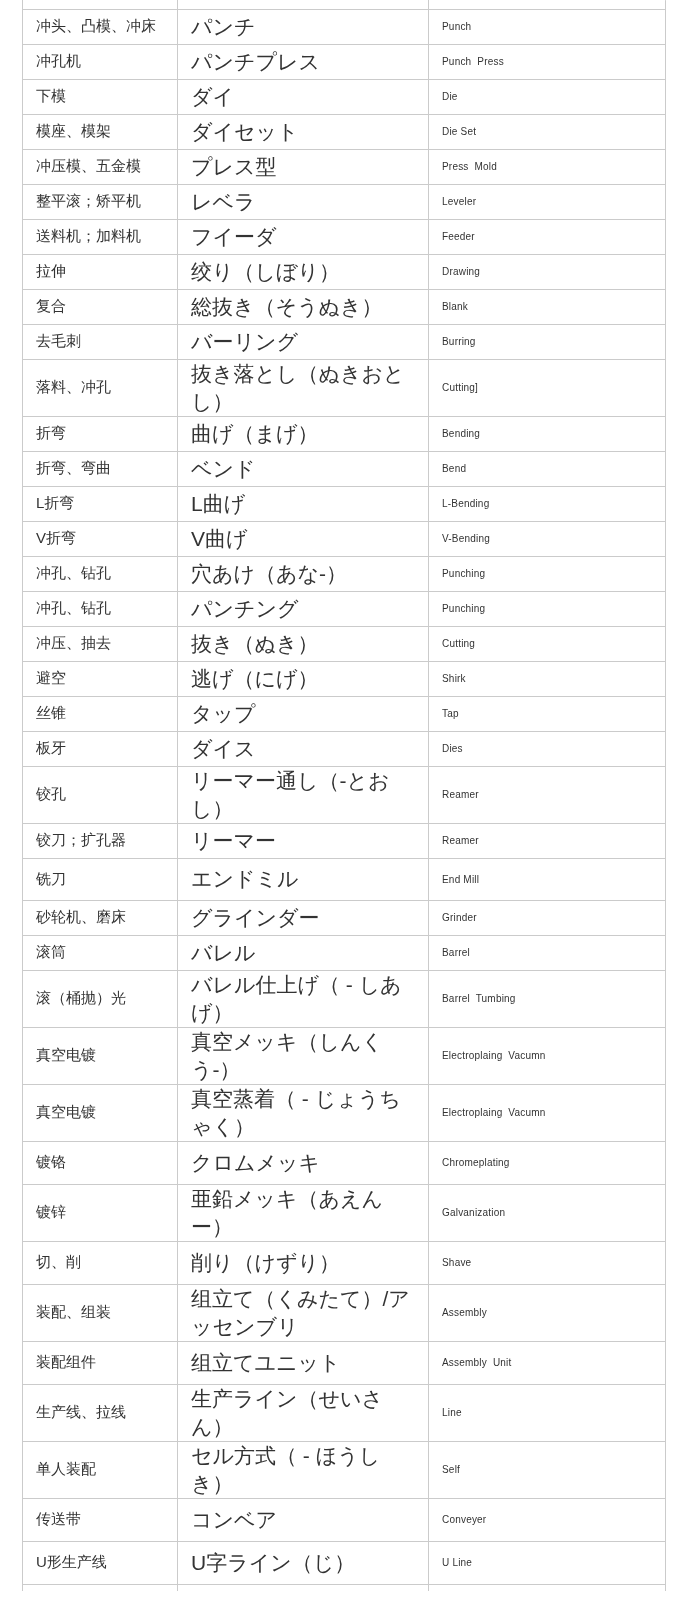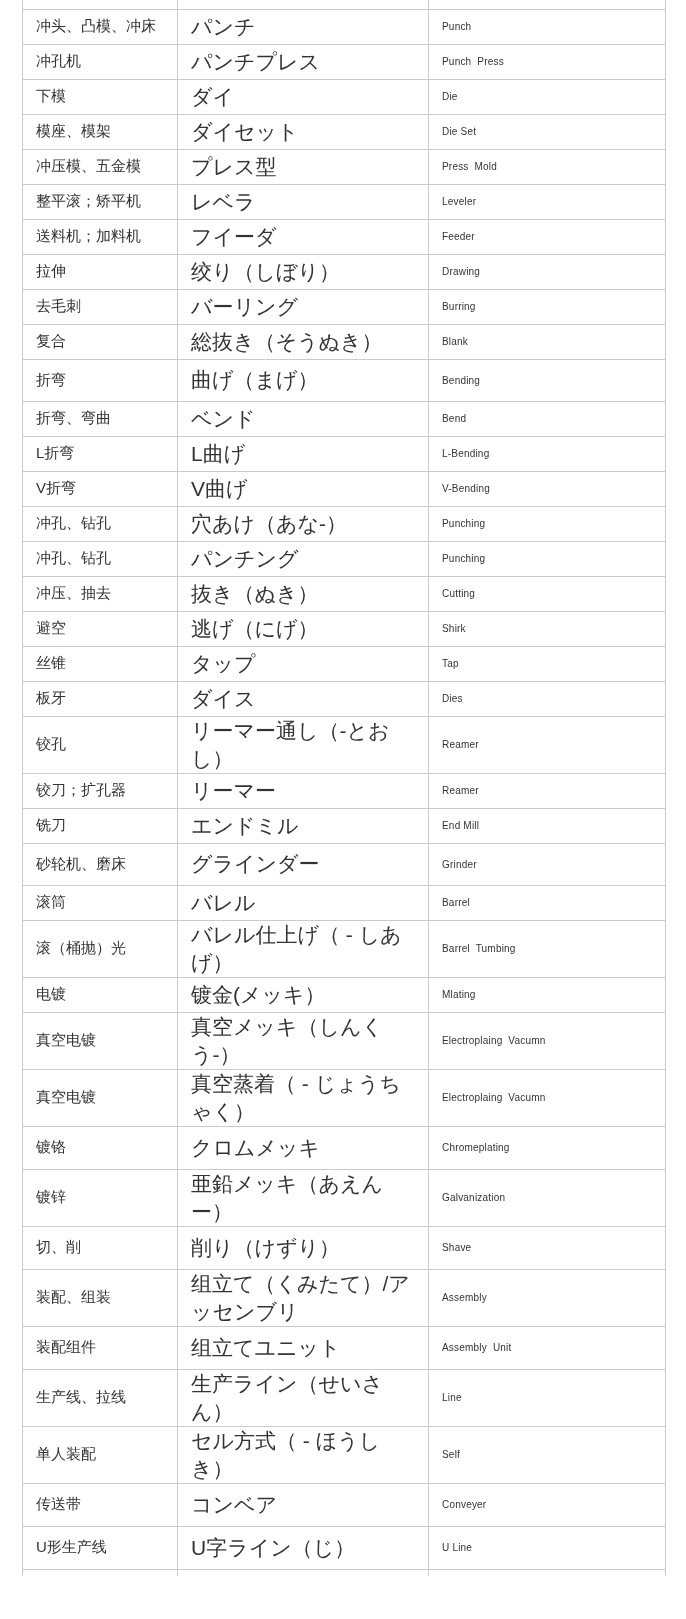--- a/index.html
+++ b/index.html
@@ -99,28 +99,33 @@
           <td class="col-cn">送料机；加料机</td>
           <td class="col-jp">フイーダ</td>
           <td class="col-en">Feeder</td>
         </tr>
         <tr>
           <td class="col-cn">拉伸</td>
           <td class="col-jp">绞り（しぼり）</td>
           <td class="col-en">Drawing</td>
         </tr>
         <tr>
+          <td class="col-cn">复合</td>
+          <td class="col-jp">総抜き（そうぬき）</td>
+          <td class="col-en">Blank</td>
+        </tr>
+        <tr>
           <td class="col-cn">去毛刺</td>
           <td class="col-jp">バーリング</td>
           <td class="col-en">Burring</td>
         </tr>
         <tr>
-          <td class="col-cn">复合</td>
-          <td class="col-jp">総抜き（そうぬき）</td>
-          <td class="col-en">Blank</td>
+          <td class="col-cn">落料、冲孔</td>
+          <td class="col-jp">抜き落とし（ぬきおとし）</td>
+          <td class="col-en">Cutting]</td>
         </tr>
         <tr>
           <td class="col-cn">折弯</td>
           <td class="col-jp">曲げ（まげ）</td>
           <td class="col-en">Bending</td>
         </tr>
         <tr>
           <td class="col-cn">折弯、弯曲</td>
           <td class="col-jp">ベンド</td>
           <td class="col-en">Bend</td>
@@ -187,25 +192,20 @@
         </tr>
         <tr>
           <td class="col-cn">滚筒</td>
           <td class="col-jp">バレル</td>
           <td class="col-en">Barrel</td>
         </tr>
         <tr>
           <td class="col-cn">滚（桶抛）光</td>
           <td class="col-jp">バレル仕上げ（ - しあげ）</td>
           <td class="col-en">Barrel  Tumbing</td>
-        </tr>
-        <tr>
-          <td class="col-cn">电镀</td>
-          <td class="col-jp">镀金(メッキ）</td>
-          <td class="col-en">Mlating</td>
         </tr>
         <tr>
           <td class="col-cn">真空电镀</td>
           <td class="col-jp">真空メッキ（しんくう-）</td>
           <td class="col-en">Electroplaing  Vacumn</td>
         </tr>
         <tr>
           <td class="col-cn">真空电镀</td>
           <td class="col-jp">真空蒸着（ - じょうちゃく）</td>
           <td class="col-en">Electroplaing  Vacumn</td>

